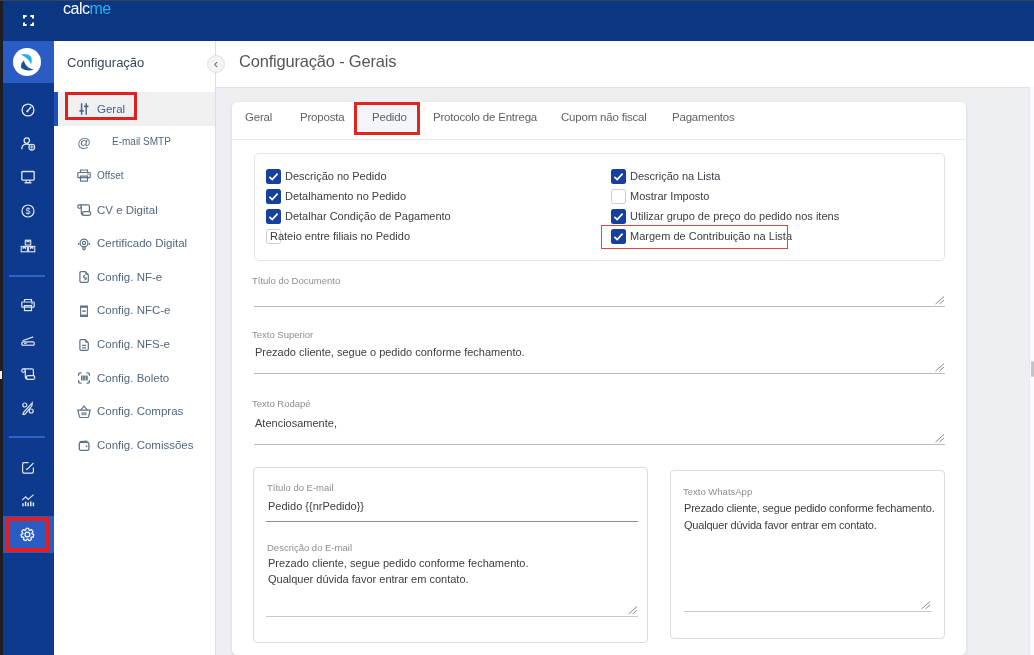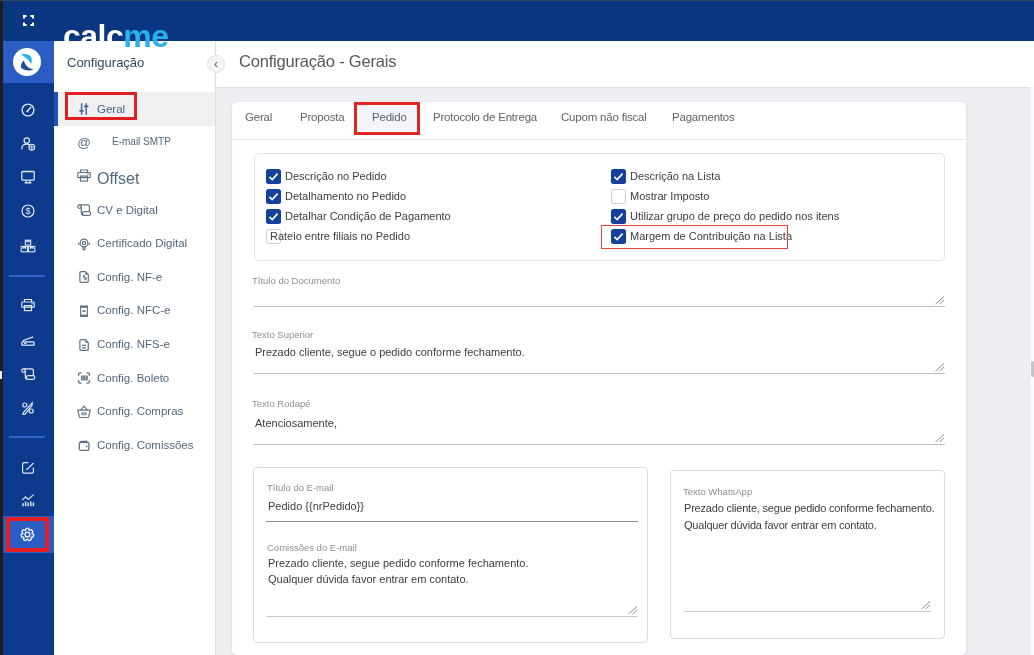--- a/index.html
+++ b/index.html
@@ -20,21 +20,21 @@
 
 <div class="a" style="left:0;top:41px;width:54px;height:614px;background:#0d3a8c"></div>
 
 <div class="a" style="left:0;top:0;width:2.5px;height:655px;background:#1e1e20"></div>
 <div class="a" style="left:0;top:371px;width:2px;height:8px;background:#f2f2f2"></div>
 
 <div class="a" style="left:0;top:0;width:1034px;height:1.3px;background:#33475a"></div>
 <svg class="a" style="left:22.5px;top:14.5px" width="11" height="11" viewBox="0 0 11 11" fill="none" stroke="#fff" stroke-width="2">
     <path d="M1 3.6 V1 H3.6 M7.4 1 H10 V3.6 M10 7.4 V10 H7.4 M3.6 10 H1 V7.4"></path>
   </svg>
-<div class="a" style="left:63px;top:18px;font-size:32px;font-weight:bold;color:#fff;letter-spacing:-0.5px">calc<span style="color:#27b1ef">me</span></div>
+<div class="a" style="left:63px;top:0;font-size:16px;font-weight:normal;color:#fff;letter-spacing:-0.5px">calc<span style="color:#27b1ef">me</span></div>
 
 <div class="a" style="left:3px;top:41px;width:51px;height:42px;background:#2a5cc4"></div>
 <div class="a" style="left:13px;top:48px;width:28px;height:28px;border-radius:50%;background:#fff"></div>
 <svg class="a" style="left:13px;top:48px" width="28" height="28" viewBox="0 0 28 28" fill="none">
 <path d="M7.6 6.6 C12 5.2 16.5 6.4 18.3 9.2 C19.0 12.0 18.9 14.4 17.9 16.4 C17.1 13.0 13.5 9.4 7.6 6.6 Z" fill="#29b0e6"></path>
 <path d="M11.0 12.4 C8.6 14.3 7.3 17.6 8.4 20.1 C11.0 22.7 16.6 23.1 20.8 21.6 C15.1 20.3 11.8 17.0 11.0 12.4 Z" fill="#1c4f9e"></path>
 </svg>
 
 <svg class="a" style="left:21px;top:102.5px" width="14" height="14" viewBox="0 0 14 14">
     <circle cx="7" cy="7" r="5.9" fill="none" stroke="#dfe6f2" stroke-width="1.3"></circle>
@@ -140,21 +140,21 @@
   </svg>
 <div class="a" style="left:112px;top:136.2px;font-size:10px;color:#53677d">E-mail SMTP</div>
 <svg class="a" style="left:76px;top:168.3px" width="16" height="16" viewBox="0 0 16 16">
     <g fill="none" stroke="#5d7286" stroke-width="1.2">
       <path d="M4.5 4.5 V2 H11.5 V4.5"></path>
       <rect x="1.8" y="4.5" width="12.4" height="5.2" rx="0.8"></rect>
       <rect x="4.5" y="8.1" width="7" height="5"></rect>
     </g>
     <circle cx="12" cy="6.3" r="0.8" fill="#5d7286"></circle>
   </svg>
-<div class="a" style="left:97px;top:169.8px;font-size:16px;color:#53677d">Offset</div>
+<div class="a" style="left:97px;top:169.8px;font-size:10px;color:#53677d">Offset</div>
 <svg class="a" style="left:76px;top:202.0px" width="16" height="16" viewBox="0 0 16 16">
     <g fill="none" stroke="#5d7286" stroke-width="1.2">
       <circle cx="3.5" cy="4.6" r="1.8"></circle>
       <path d="M3.5 2.8 H11.9 Q13.4 2.8 13.4 4.3 V9.5"></path>
       <path d="M5.3 4.6 V10.4 Q5.3 12.9 7.6 13.3"></path>
       <rect x="6.4" y="9.7" width="8.4" height="3.6" rx="1.8"></rect>
     </g>
   </svg>
 <div class="a" style="left:97px;top:203.5px;font-size:11.5px;color:#53677d">CV e Digital</div>
 <svg class="a" style="left:76px;top:235.6px" width="16" height="16" viewBox="0 0 16 16">
@@ -276,21 +276,21 @@
 <div class="a" style="left:254px;top:373px;width:691px;height:1px;background:#bdbdbd"></div>
 
 <div class="a lbl" style="left:252px;top:398px">Texto Rodapé</div>
 <div class="a val" style="left:255px;top:417px">Atenciosamente,</div>
 <div class="a" style="left:254px;top:444px;width:691px;height:1px;background:#bdbdbd"></div>
 
 <div class="a" style="left:253px;top:467px;width:395px;height:176px;border:1px solid #dcdcdc;border-radius:4px"></div>
 <div class="a lbl" style="left:267px;top:482px">Título do E-mail</div>
 <div class="a val" style="left:268px;top:500px">Pedido {{nrPedido}}</div>
 <div class="a" style="left:266px;top:521px;width:372px;height:1px;background:#8f8f8f"></div>
-<div class="a lbl" style="left:267px;top:542px">Comissões do E-mail</div>
+<div class="a lbl" style="left:267px;top:542px">Descrição do E-mail</div>
 <div class="a val" style="left:268px;top:556px;line-height:15.6px">Prezado cliente, segue pedido conforme fechamento.<br>Qualquer dúvida favor entrar em contato.</div>
 <div class="a" style="left:266px;top:616px;width:372px;height:1px;background:#c9c9c9"></div>
 
 <div class="a" style="left:670px;top:470px;width:275px;height:169px;border:1px solid #dcdcdc;border-radius:4px"></div>
 <div class="a lbl" style="left:683px;top:486px">Texto WhatsApp</div>
 <div class="a val" style="left:684px;top:500px;line-height:17.4px;letter-spacing:-0.2px">Prezado cliente, segue pedido conforme fechamento.<br>Qualquer dúvida favor entrar em contato.</div>
 <div class="a" style="left:684px;top:611px;width:247px;height:1px;background:#c9c9c9"></div>
 
 <div class="a" style="left:1029px;top:87px;width:5px;height:568px;background:#fafafa;border-left:1px solid #e9e9e9"></div>
 <div class="a" style="left:1030.5px;top:361px;width:3px;height:16px;background:#c4c4c4;border-radius:2px"></div>

